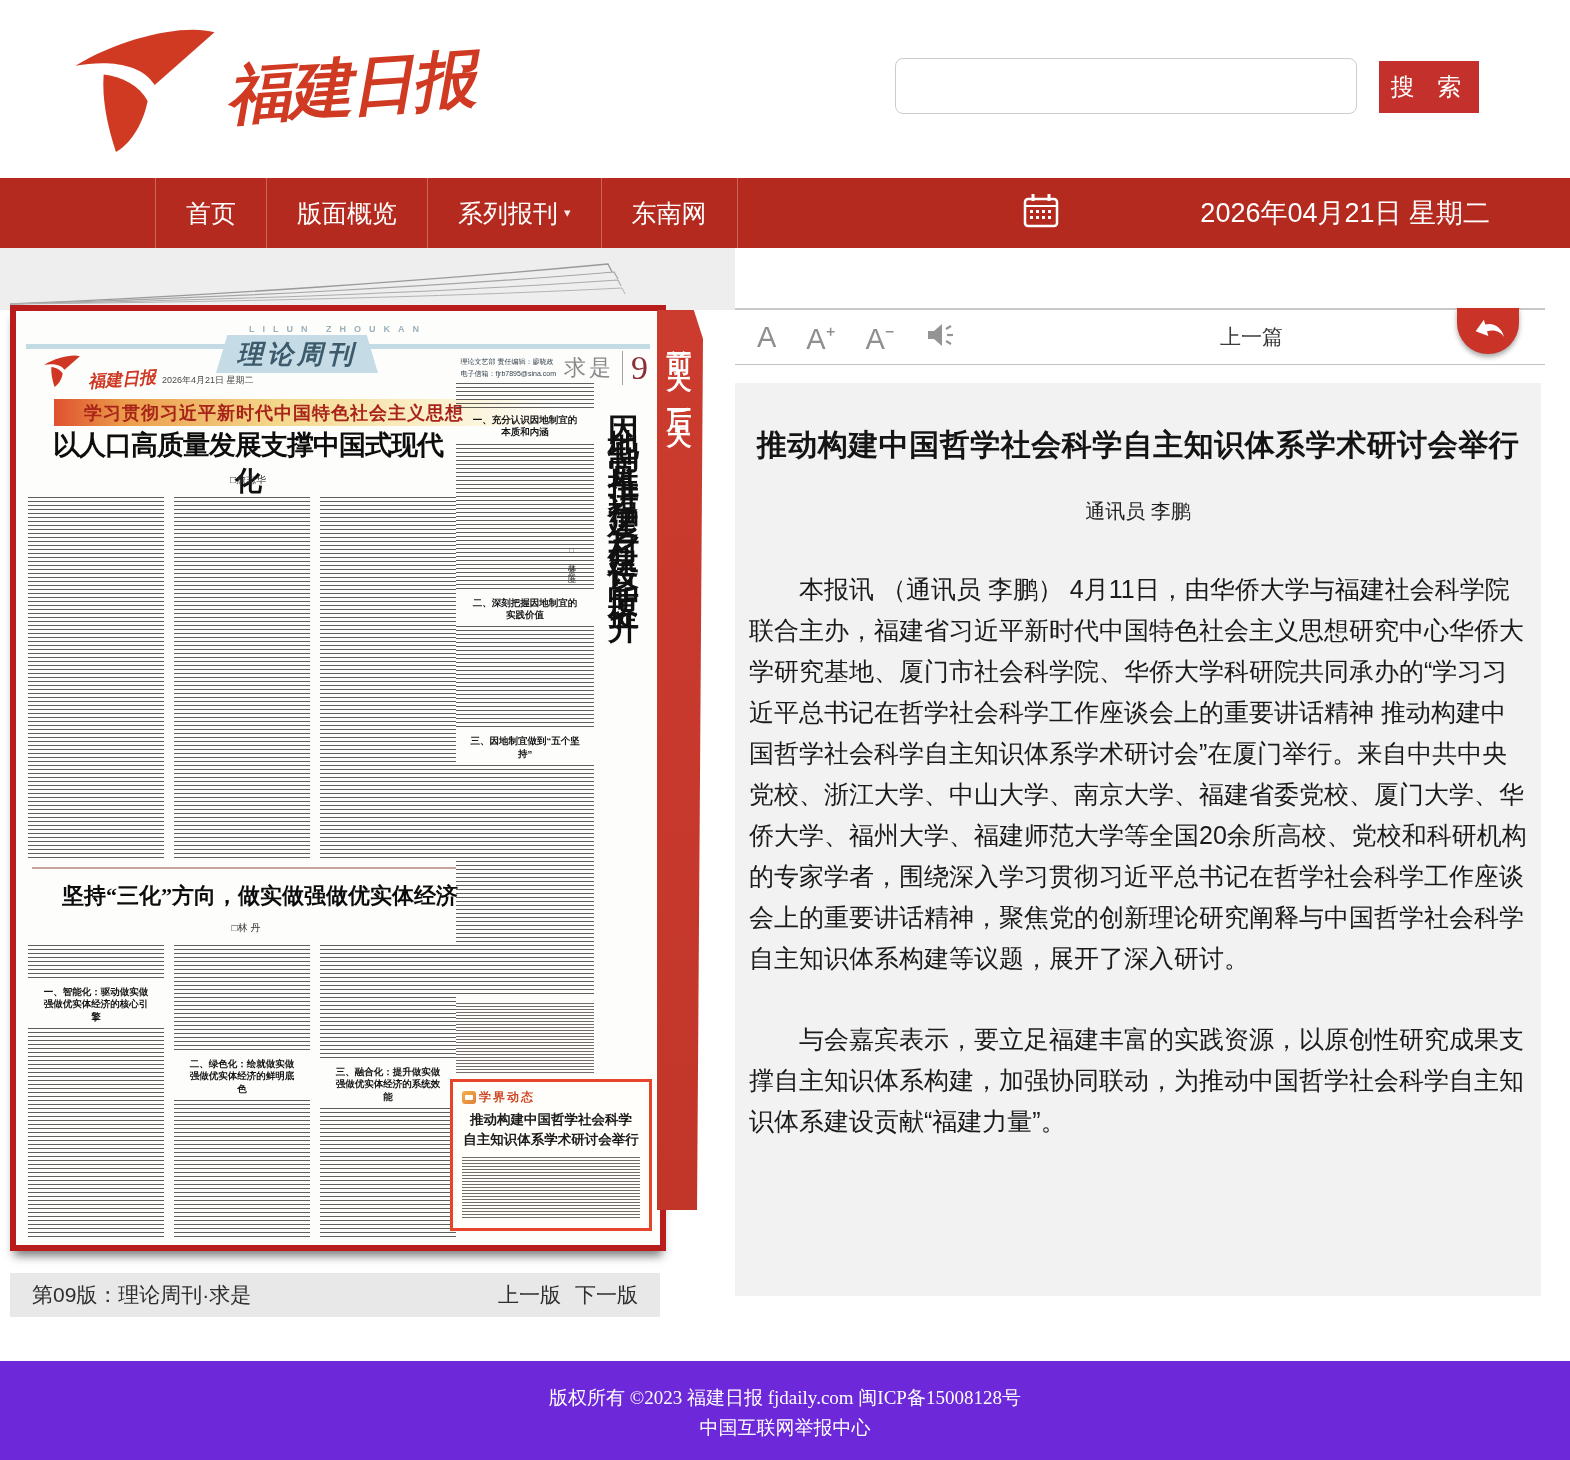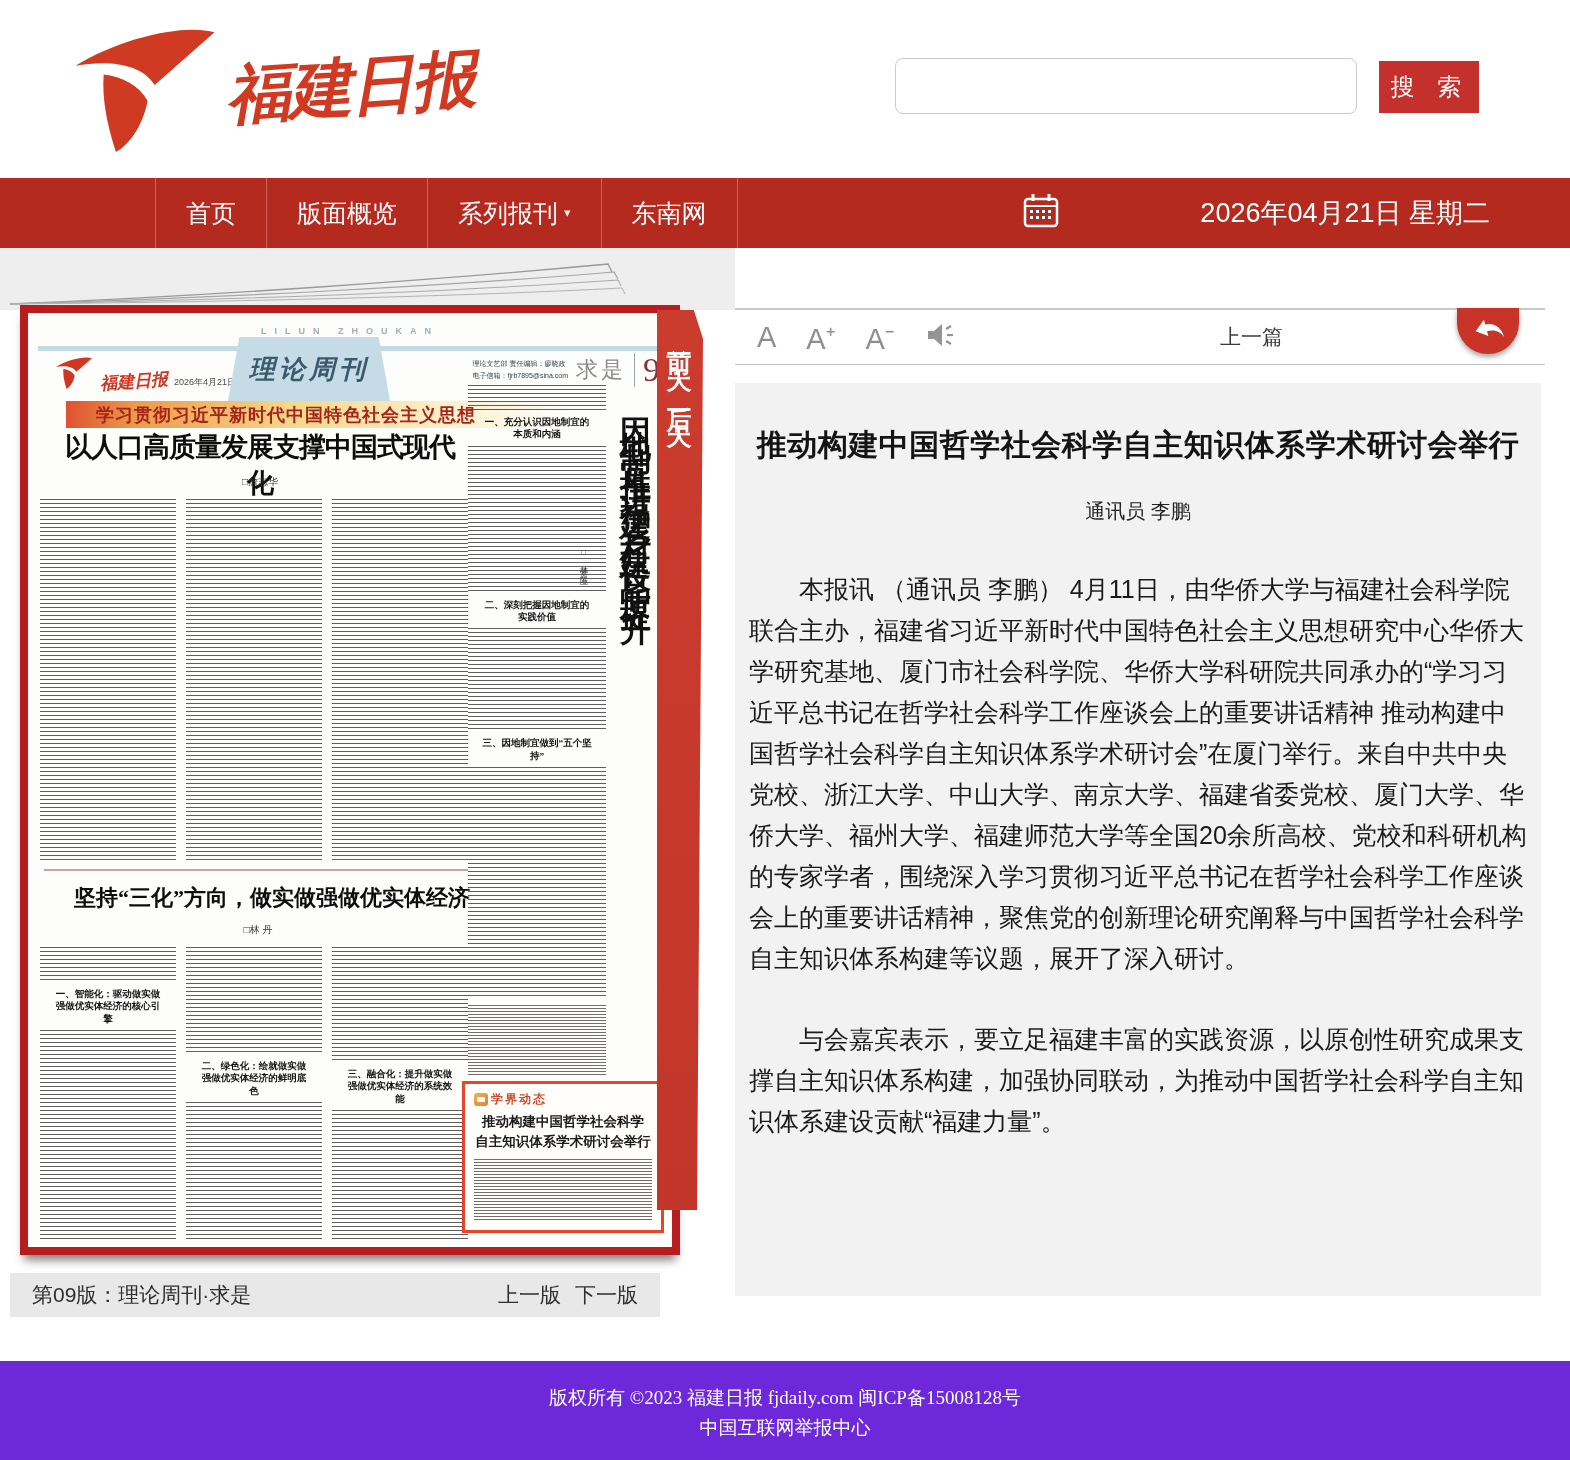--- a/index.html
+++ b/index.html
@@ -21,28 +21,28 @@
   .nav a{color:#fff;text-decoration:none;font-size:25px;padding:0 30px;line-height:70px;display:flex;align-items:center;gap:6px;}
   .nav .sep{width:1px;height:70px;background:rgba(255,255,255,.28);}
   .nav .caret{font-size:13px;opacity:.9;}
   .nav-right{margin-left:auto;display:flex;align-items:center;gap:140px;padding-right:80px;}
   .nav-date{font-size:27px;color:#fff;}
 
   
   .strip{left:0;top:248px;width:735px;height:62px;background:#efeeee;}
 
   
-  .paper{left:20px;top:305px;width:644px;height:934px;background:#fdfdfc;border:8px solid #b91c1c;
+  .paper{left:10px;top:305px;width:644px;height:934px;background:#fdfdfc;border:6px solid #b91c1c;
          box-shadow:0 9px 9px -4px rgba(0,0,0,.5);cursor:pointer;}
   .np-pinyin{top:13px;left:0;width:100%;text-align:center;font-size:9px;letter-spacing:8px;color:#9cb0ba;font-weight:700;}
   .np-blueline{top:33px;left:10px;width:624px;height:5px;background:#c2dbe5;}
   .np-mast-left{top:42px;left:26px;display:flex;align-items:flex-end;gap:6px;}
   .np-logo-text{font-family:"Liberation Serif", serif;font-style:italic;font-weight:700;color:#cf3722;font-size:17px;transform:rotate(-4deg);}
   .np-date{font-size:9px;color:#4a4a4a;padding-bottom:4px;}
-  .np-banner{top:24px;left:200px;width:162px;height:64px;background:#c5dce6;
+  .np-banner{top:24px;left:200px;width:162px;height:38px;background:#c5dce6;
              clip-path:polygon(7% 0,93% 0,100% 100%,0 100%);display:flex;align-items:center;justify-content:center;}
   .np-banner span{font-family:"Liberation Serif", serif;font-weight:900;font-style:italic;font-size:26px;color:#3c5a6b;letter-spacing:4px;}
   .np-mast-right{top:38px;right:12px;display:flex;align-items:center;gap:8px;}
   .np-dept{font-size:7px;color:#33414a;line-height:1.7;text-align:left;}
   .np-quishi{font-size:22px;color:#8a8a8a;letter-spacing:3px;font-family:"Liberation Serif", serif;}
   .np-pagesep{width:1px;height:34px;background:#9aa4aa;}
   .np-pageno{font-size:34px;color:#8d2e3b;font-family:"Liberation Serif", serif;}
   .np-slogan{top:88px;left:38px;width:505px;height:27px;
              background:linear-gradient(90deg,#df512f 0%,#eb9c4b 14%,#f4d98c 45%,#fbf2d2 78%,rgba(251,242,210,0) 100%);
              display:flex;align-items:center;}

